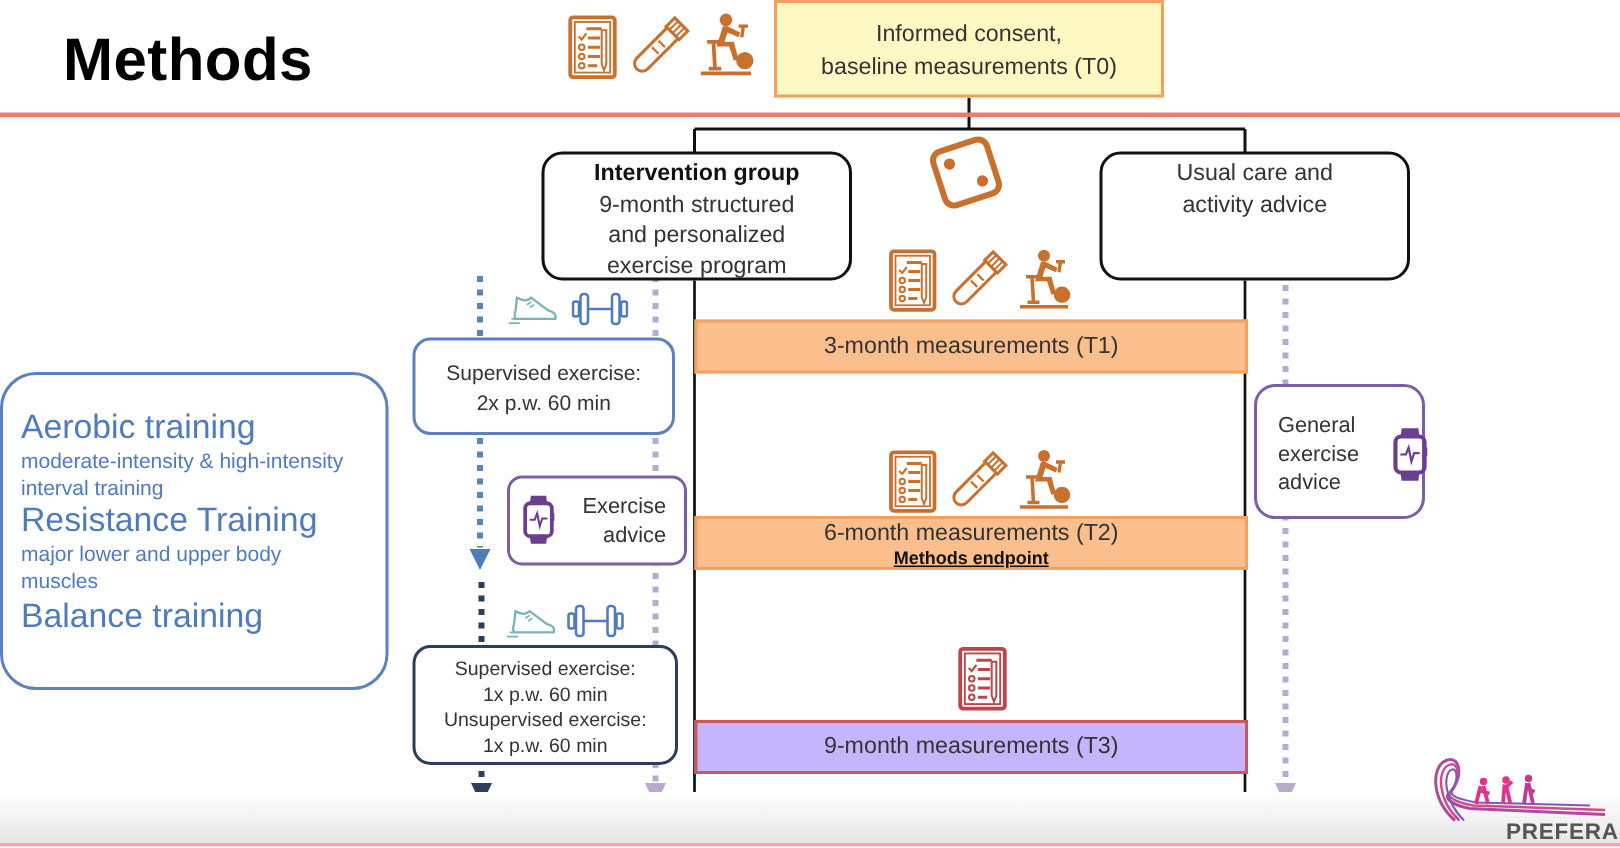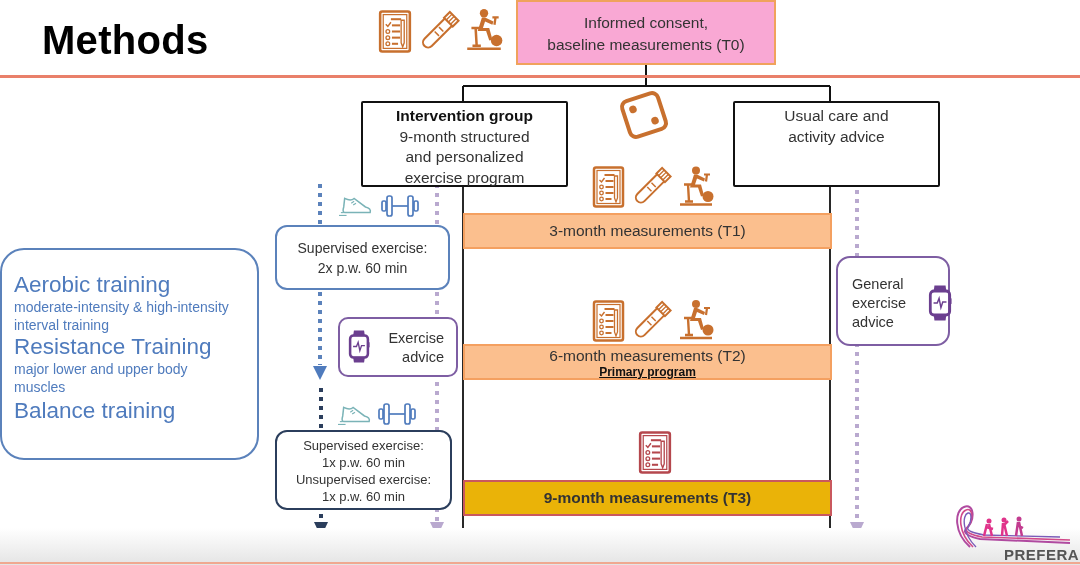--- a/index.html
+++ b/index.html
@@ -4,32 +4,32 @@
 <style>
   * { box-sizing: border-box; margin: 0; padding: 0; }
   html, body { width: 1080px; height: 565px; overflow: hidden; background: #ffffff; }
   body { position: relative; font-family: "Liberation Sans", sans-serif; color: #222; }
   .abs { position: absolute; }
   .title { left: 42px; top: 18px; font-size: 40px; font-weight: bold; color: #000; letter-spacing: 0.3px; }
   .header-rule { left: 0; top: 75px; width: 1080px; height: 3px; background: #e9806a; }
   .footer-fade { left: 0; top: 528px; width: 1080px; height: 37px; background: linear-gradient(#ffffff, #e4e4e4); }
   .footer-rule { left: 0; top: 562px; width: 1080px; height: 2px; background: #f0a890; }
 
-  .t0-box { left: 516px; top: 0; width: 260px; height: 65px; background: #f9a8d4; border: 2px solid #f0a25c; text-align: center; font-size: 15.5px; line-height: 22px; padding-top: 10px; color: #333; }
-
-  .group-box { border: 2.5px solid #111; border-radius: 2px; background: #fff; text-align: center; font-size: 15.5px; line-height: 20.5px; color: #333; padding-top: 3px; }
+  .t0-box { left: 516px; top: 0; width: 260px; height: 65px; background: #fef9c3; border: 2px solid #f0a25c; text-align: center; font-size: 15.5px; line-height: 22px; padding-top: 10px; color: #333; }
+
+  .group-box { border: 2.5px solid #111; border-radius: 14px; background: #fff; text-align: center; font-size: 15.5px; line-height: 20.5px; color: #333; padding-top: 3px; }
   .group-box .gtitle { font-weight: bold; color: #111; }
   .intervention { left: 361px; top: 101px; width: 207px; height: 86px; }
   .control { left: 733px; top: 101px; width: 207px; height: 86px; }
 
   .meas-bar { left: 463px; width: 369px; height: 36px; background: #fbbf8e; border: 2px solid #f4a060; text-align: center; font-size: 15.5px; color: #333; line-height: 32px; }
   .t1 { top: 213px; }
   .t2 { top: 344px; line-height: 18px; padding-top: 1px; }
   .t2 .pe { font-size: 12px; font-weight: bold; text-decoration: underline; color: #111; line-height: 14px; display: block; }
-  .t3 { top: 480px; background: #eab308; border-color: #c9585e; font-weight: bold; }
+  .t3 { top: 480px; background: #c4b5fd; border-color: #c9585e; }
 
   .training-box { left: 0px; top: 248px; width: 259px; height: 212px; border: 2.5px solid #5b82bb; border-radius: 24px; color: #4f7bbd; padding: 22px 0 0 12px; }
   .training-box .big { font-size: 22.5px; line-height: 26px; }
   .training-box .small { font-size: 14px; line-height: 18px; }
 
   .sup1 { left: 275px; top: 225px; width: 175px; height: 65px; border: 2.5px solid #5b82bb; border-radius: 12px; text-align: center; font-size: 14px; line-height: 20px; padding-top: 11px; color: #333; background: #fff; }
   .sup2 { left: 275px; top: 430px; width: 177px; height: 80px; border: 2.5px solid #2b3e5c; border-radius: 12px; text-align: center; font-size: 13px; line-height: 17px; padding-top: 5px; color: #333; background: #fff; }
   .advice1 { left: 338px; top: 317px; width: 120px; height: 60px; border: 2.5px solid #7e5ea3; border-radius: 10px; background: #fff; font-size: 14.5px; line-height: 19px; color: #333; }
   .advice1 .txt { position: absolute; right: 12px; top: 10px; text-align: right; }
   .advice2 { left: 836px; top: 256px; width: 114px; height: 90px; border: 2.5px solid #7e5ea3; border-radius: 14px; background: #fff; font-size: 14.5px; line-height: 19px; color: #333; }
@@ -182,21 +182,21 @@
     <use href="#sym-quest"></use>
   </svg>
 <svg class="icon" style="left:631px;top:300px;width:41px;height:42px;color:#c8702e">
     <use href="#sym-tube"></use>
   </svg>
 <svg class="icon" style="left:676px;top:298px;width:40px;height:44px;color:#c8702e">
     <use href="#sym-bike"></use>
   </svg>
 <div class="abs meas-bar t2">
   <span>6-month measurements (T2)</span>
-  <span class="pe">Primary program</span>
+  <span class="pe">Methods endpoint</span>
 </div>
 
 <svg class="icon" style="left:638px;top:431px;width:34px;height:43px;color:#b5474d">
     <use href="#sym-quest"></use>
   </svg>
 <div class="abs meas-bar t3">
   <span>9-month measurements (T3)</span>
 </div>
 
 <div class="abs training-box">

